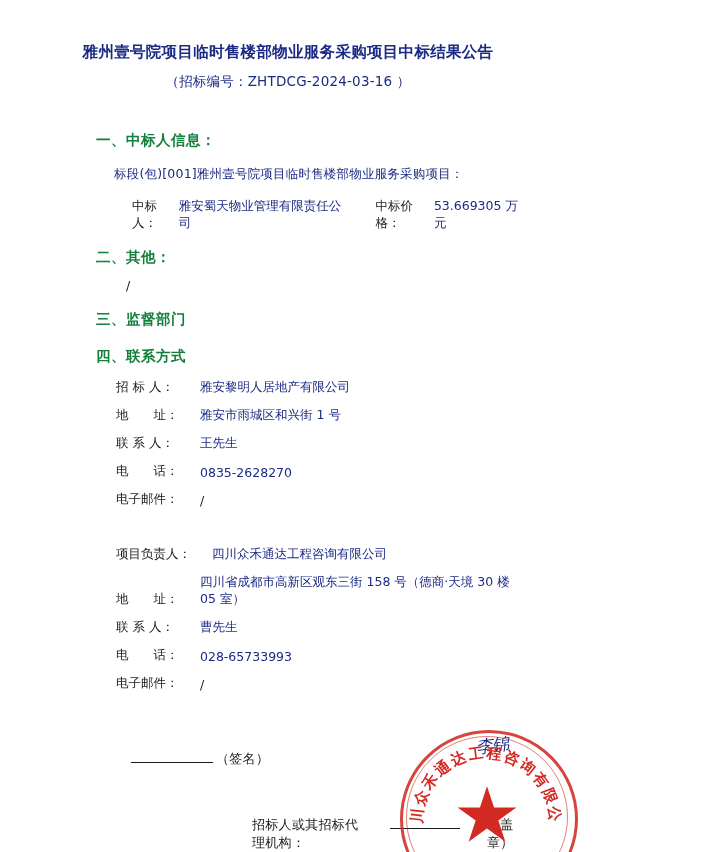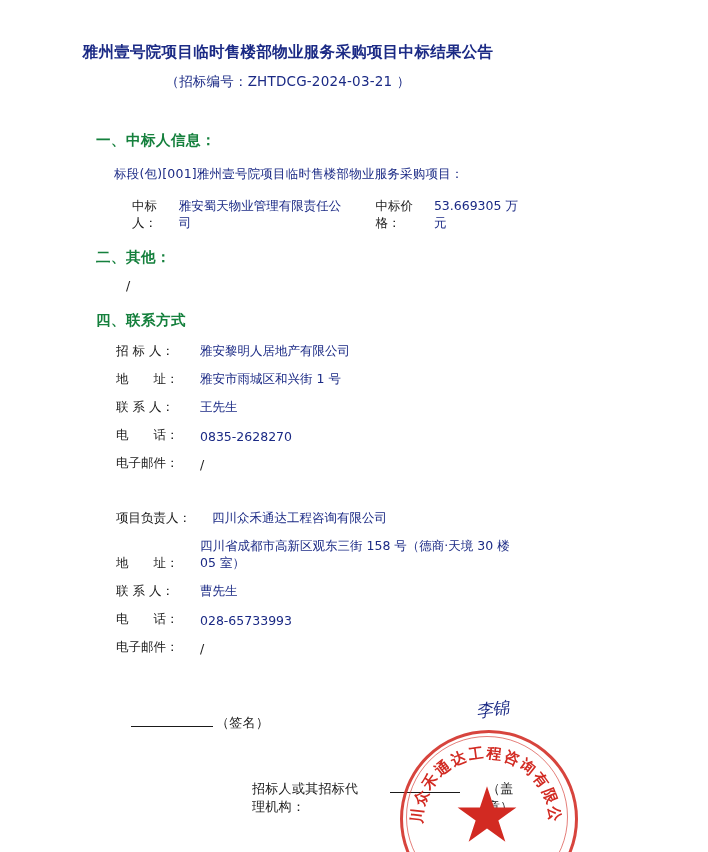--- a/index.html
+++ b/index.html
@@ -198,35 +198,36 @@
     fill: #d22a22;
     letter-spacing: 1px;
   }
 </style>
 </head>
 <body>
 
 <div class="page">
 
   <div class="doc-title">雅州壹号院项目临时售楼部物业服务采购项目中标结果公告</div>
-  <div class="doc-subtitle">（招标编号：ZHTDCG-2024-03-21 ）</div>
+  <div class="doc-subtitle">（招标编号：ZHTDCG-2024-03-16 ）</div>
 
   <div class="section-head sec1">一、中标人信息：</div>
   <div class="lot-line">标段(包)[001]雅州壹号院项目临时售楼部物业服务采购项目：</div>
   <div class="award-row">
     <span class="label">中标人：</span>
     <span>雅安蜀天物业管理有限责任公司</span>
     <span class="gap"></span>
     <span class="label">中标价格：</span>
     <span>53.669305 万元</span>
   </div>
 
   <div class="section-head sec2">二、其他：</div>
   <div class="slash-line">/</div>
 
+  <div class="section-head sec3">三、监督部门</div>
 
   <div class="section-head sec4">四、联系方式</div>
 
   <div class="contact-block">
     <div class="c-row">
       <span class="k tight">招 标 人：</span>
       <span class="v">雅安黎明人居地产有限公司</span>
     </div>
     <div class="c-row">
       <span class="k tight">地　　址：</span>

